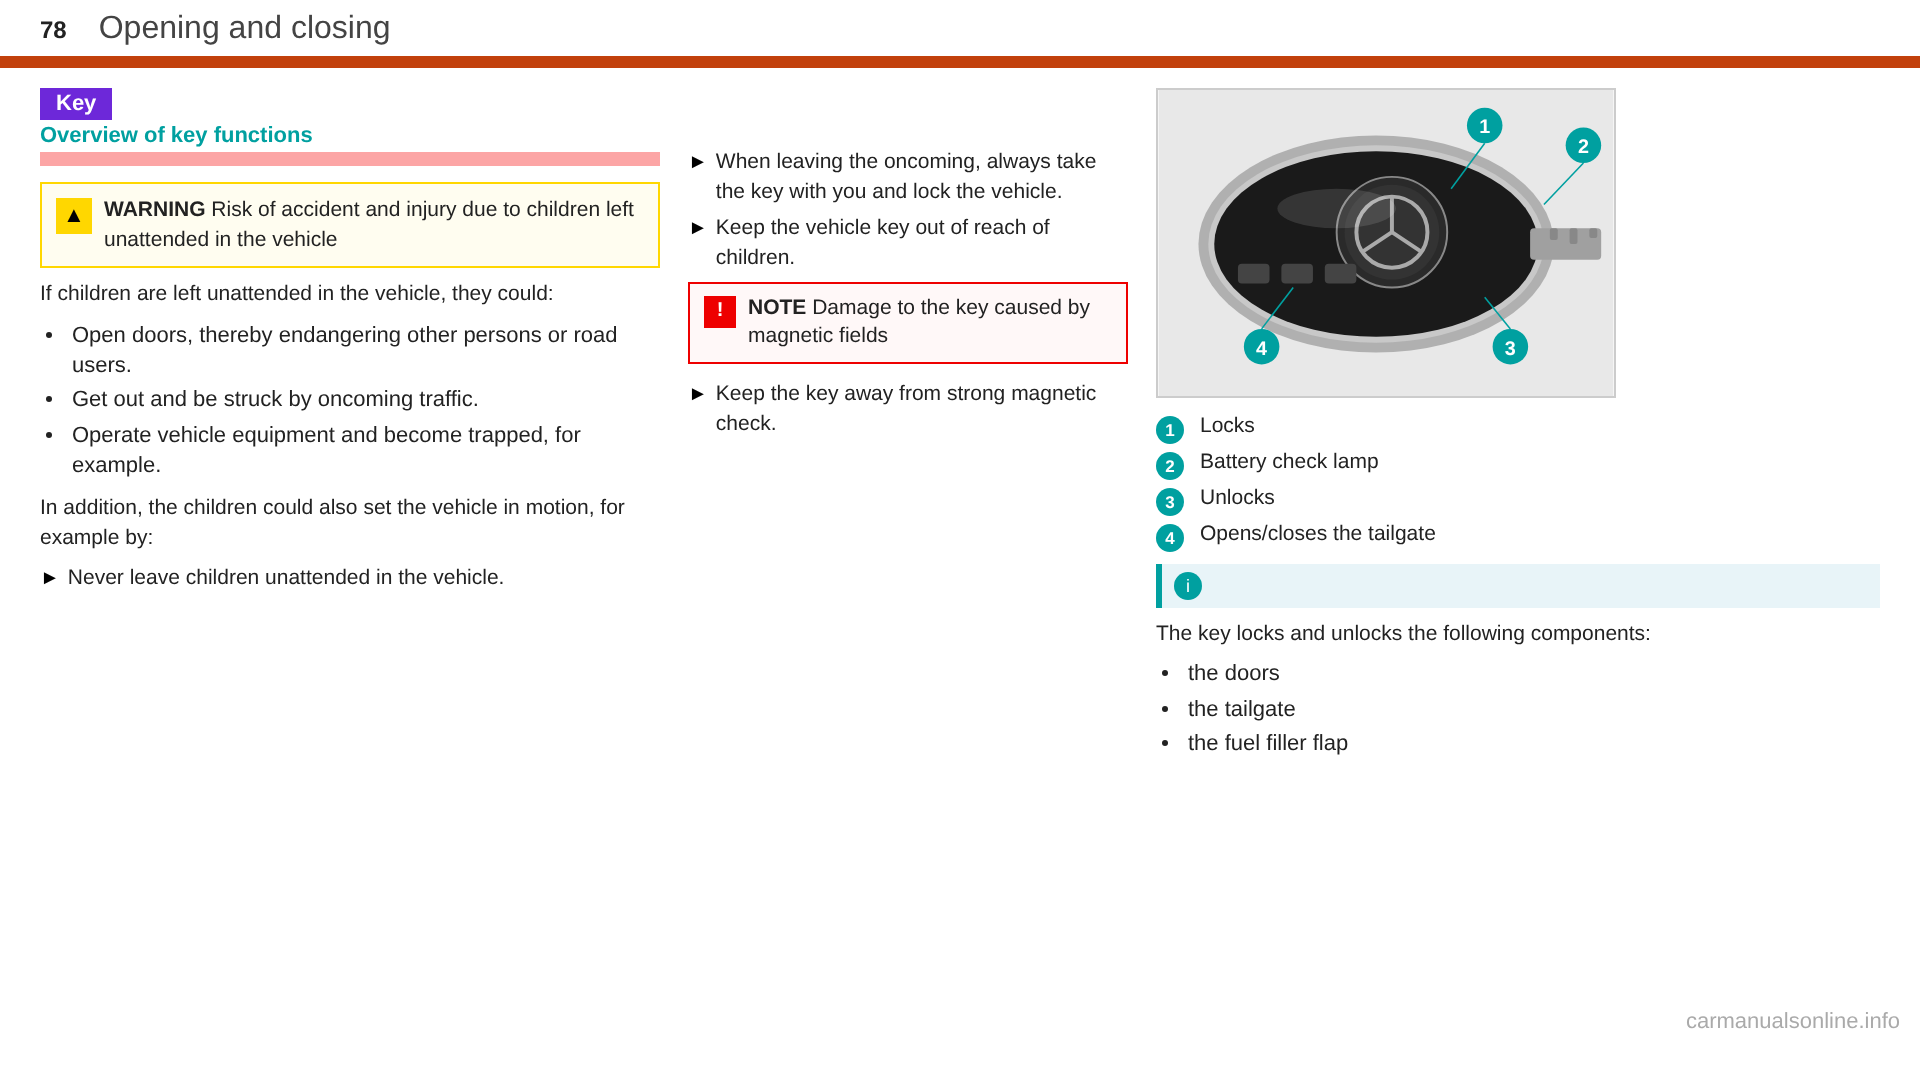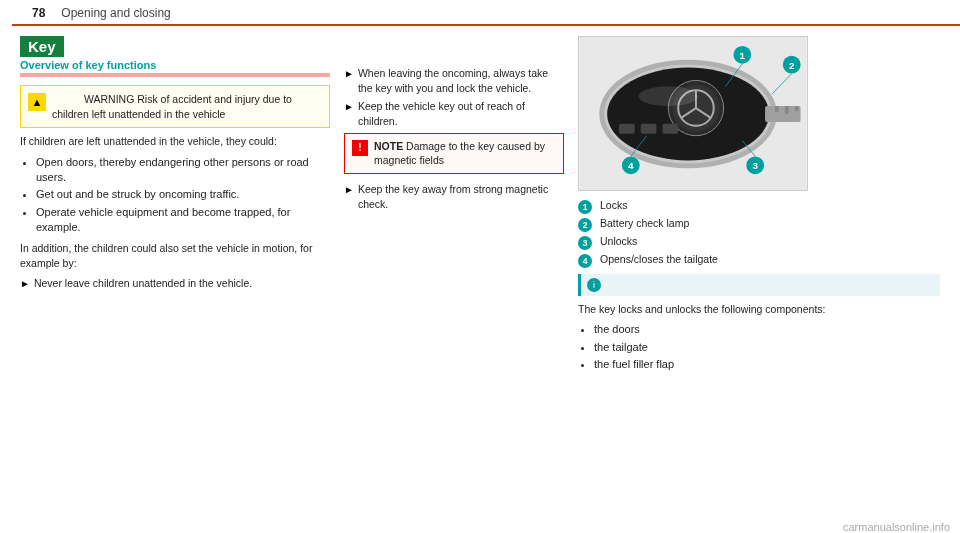--- a/index.html
+++ b/index.html
@@ -10,63 +10,62 @@
       font-size: 11px;
       background: #fff;
       color: #222;
       overflow: hidden;
     }
 
     .page-header {
       display: flex;
       align-items: center;
       padding: 6px 20px 4px 20px;
-      border-bottom: 2px solid #c2410c;
+      border-bottom: 6px solid #c2410c;
       margin-bottom: 0;
-      margin-left: 12px;
     }
     .page-number {
       font-size: 12px;
       font-weight: bold;
       margin-right: 16px;
     }
     .page-title {
-      font-size: 12px;
+      font-size: 16px;
       color: #444;
     }
 
     .content-area {
       display: flex;
       padding: 10px 20px;
       gap: 14px;
       height: calc(100% - 32px);
     }
 
     
     .left-col {
       width: 310px;
       flex-shrink: 0;
     }
 
     .key-tag {
-      background: #15803d;
+      background: #6d28d9;
       color: #fff;
-      font-size: 15px;
+      font-size: 11px;
       font-weight: bold;
       padding: 2px 8px;
       display: inline-block;
       margin-bottom: 2px;
     }
 
     .overview-title {
       color: #00a0a0;
       font-size: 11px;
       font-weight: bold;
       margin-bottom: 8px;
-      border-bottom: 4px solid #fca5a5;
+      border-bottom: 7px solid #fca5a5;
       padding-bottom: 2px;
     }
 
     .warning-box {
       display: flex;
       gap: 6px;
       border: 1px solid #ffd700;
       background: #fffdf0;
       padding: 6px 7px;
       margin-bottom: 6px;
@@ -84,22 +83,21 @@
       font-weight: bold;
       color: #000;
       margin-top: 1px;
     }
 
     .warning-text {
       font-size: 10.5px;
       line-height: 1.4;
     }
     .warning-text strong {
-      font-weight: normal;
-      margin-left: 32px;
+      font-weight: bold;
     }
 
     .body-text {
       font-size: 10.5px;
       line-height: 1.45;
       margin-bottom: 5px;
     }
 
     .bullet-list {
       list-style: disc;
@@ -219,21 +217,21 @@
       color: #fff;
       font-size: 9px;
       display: flex;
       align-items: center;
       justify-content: center;
       flex-shrink: 0;
     }
 
     .watermark {
       position: fixed;
-      bottom: 0;
+      bottom: 16px;
       right: 10px;
       font-size: 11px;
       color: #aaa;
     }
   </style>
 </head>
 <body>
 
 <div class="page-header">
   <span class="page-number">78</span>

